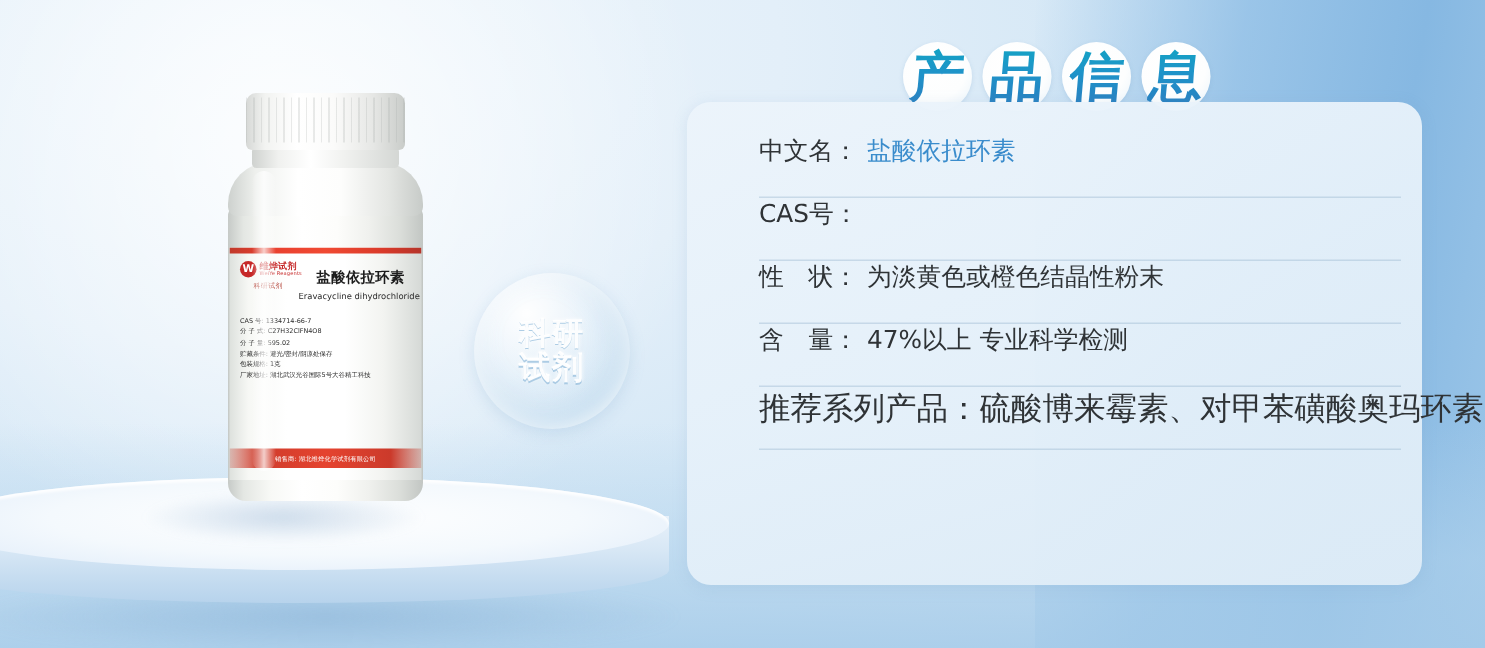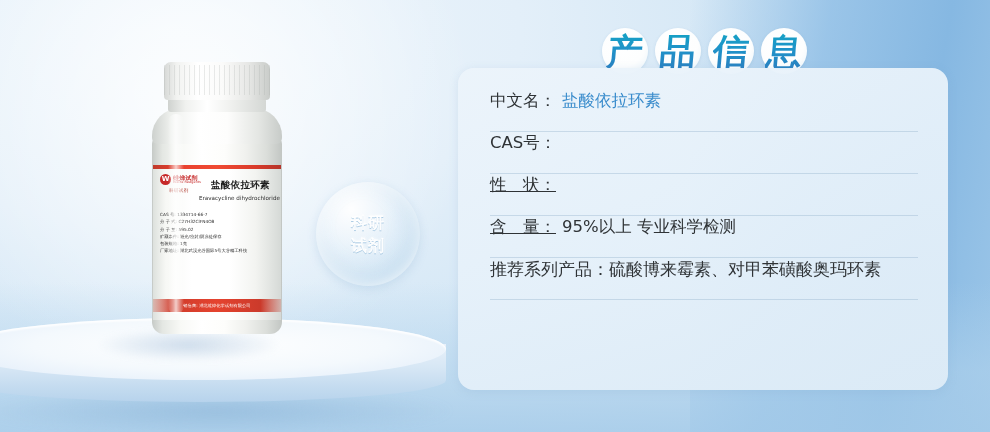--- a/index.html
+++ b/index.html
@@ -269,21 +269,21 @@
     box-shadow:
       inset 0 0 18px rgba(255,255,255,.85),
       inset -6px -8px 22px rgba(140,185,220,.35),
       0 3px 10px rgba(120,165,205,.22);
     display: flex;
     align-items: center;
     justify-content: center;
   }
   .bubble-text {
     text-align: center;
-    font-size: 16px;
+    font-size: 21px;
     line-height: 23px;
     font-weight: bold;
     color: rgba(255,255,255,.96);
     letter-spacing: 1px;
     text-shadow:
       0 1px 0 rgba(150,190,220,.75),
       0 0 3px rgba(255,255,255,.9);
   }
 
   
@@ -332,46 +332,46 @@
     left: 458px;
     top: 68px;
     width: 490px;
     height: 322px;
     border-radius: 16px;
     background: linear-gradient(160deg, rgba(236,244,251,.96) 0%, rgba(230,241,250,.95) 45%, rgba(222,236,247,.95) 100%);
     box-shadow: 0 2px 10px rgba(120,160,200,.18);
   }
   .rows {
     position: absolute;
-    left: 32px;
+    left: 48px;
     top: 22px;
     width: 428px;
   }
   .row {
     display: flex;
     align-items: baseline;
     height: 41px;
     border-bottom: 1px solid rgba(150,180,205,.40);
     white-space: nowrap;
   }
   .row:last-child { border-bottom: 1px solid rgba(150,180,205,.40); }
   .row-label {
     font-size: 16.5px;
     color: #2f3336;
     flex: 0 0 auto;
   }
-  .row-label.spaced { letter-spacing: 0; text-decoration: underline; }
+  .row-label.spaced { letter-spacing: 0; }
   .row-value {
     font-size: 16.5px;
     color: #2f3336;
     margin-left: 6px;
   }
   .row-value.accent { color: #3a8ccc; }
   .row-full {
-    font-size: 17px;
+    font-size: 21px;
     color: #2f3336;
     text-align: right;
   }
 </style>
 </head>
 <body>
 
 <div id="banner">
 
   <div class="bg-topleft-glow"></div>
@@ -448,24 +448,25 @@
     <div class="rows">
       <div class="row">
         <span class="row-label">中文名：</span>
         <span class="row-value accent">盐酸依拉环素</span>
       </div>
       <div class="row">
         <span class="row-label">CAS号：</span>
       </div>
       <div class="row">
         <span class="row-label spaced">性　状：</span>
+        <span class="row-value">为淡黄色或橙色结晶性粉末</span>
       </div>
       <div class="row">
         <span class="row-label spaced">含　量：</span>
-        <span class="row-value">95%以上  专业科学检测</span>
+        <span class="row-value">47%以上  专业科学检测</span>
       </div>
       <div class="row">
         <span class="row-full">推荐系列产品：硫酸博来霉素、对甲苯磺酸奥玛环素</span>
       </div>
     </div>
   </div>
 
 </div>
 
 </body></html>

